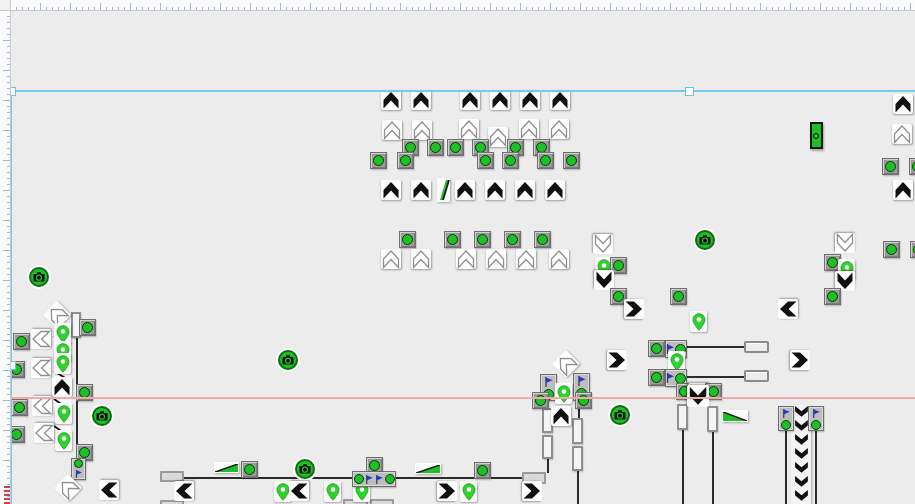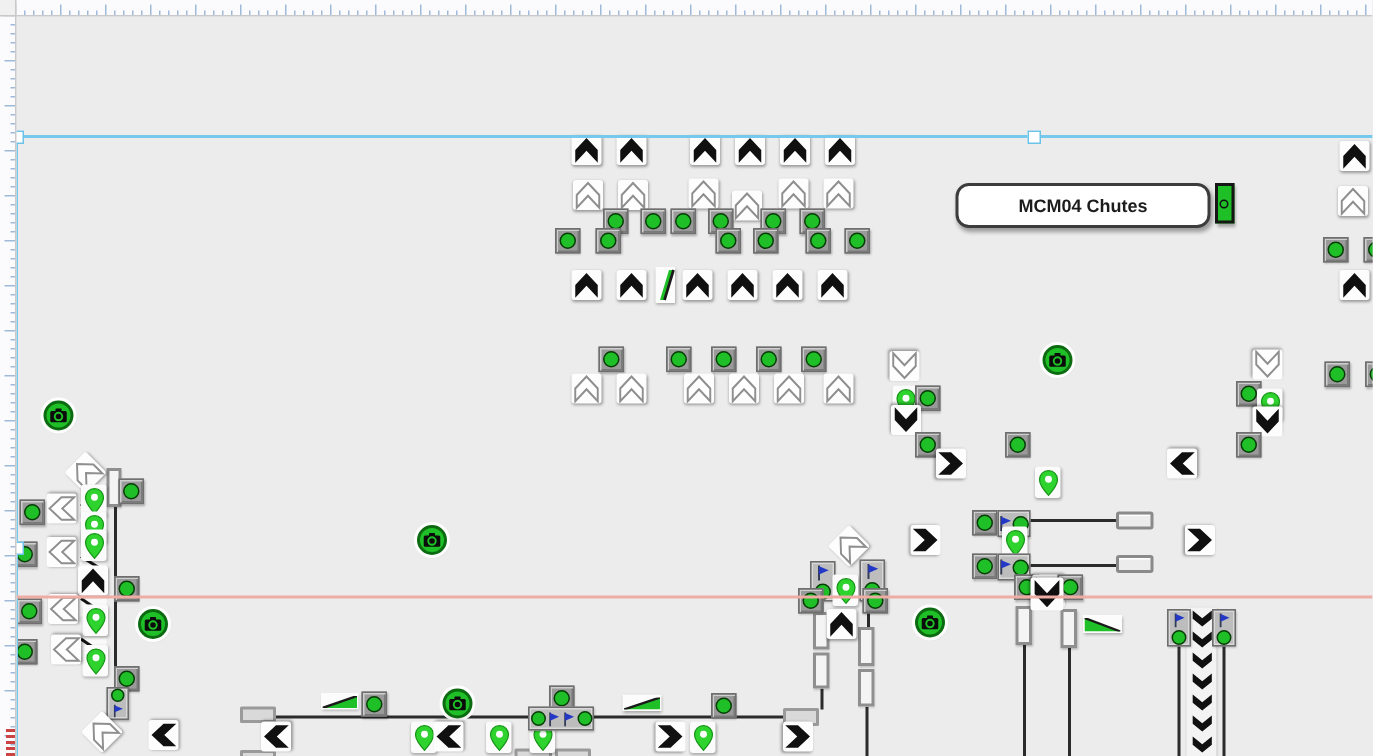--- a/index.html
+++ b/index.html
@@ -280,23 +280,20 @@
       <i class="tickR" style="top:484px;"></i>
       <i class="tickR" style="top:488px;"></i>
       <i class="tickR" style="top:492px;"></i>
     </div>
 
   <div id="cv">
     <div id="guideH" class="guide" style="left: 0px; top: 80px; width: 905px; height: 2px; background: rgb(116, 201, 236);"></div>
     <div id="guideV" class="guide" style="left: 0px; top: 80px; width: 2px; height: 414px; background: rgb(116, 201, 236);"></div>
     <div id="guideR" class="guide" style="left: 0px; top: 387px; width: 905px; height: 2px; background: rgb(237, 172, 164);"></div>
 
-    <div id="labelBox" style="left: 627px; top: 112px; width: 166px; height: 26px;">
-      <span>MCM04 Chutes</span>
-    </div>
     <div id="greenBar" style="left: 800px; top: 112px; width: 13px; height: 27px; background: rgb(31, 191, 39);">
         <i style="background: rgb(31, 191, 39);"></i>
       </div>
   <div class="ln" style="left:675px;top:336px;width:60px;height:2px;"></div>
       <div class="ln" style="left:675px;top:366px;width:60px;height:2px;"></div>
       <div class="ln" style="left:174px;top:467px;width:338px;height:2px;"></div>
       <div class="ln" style="left:66px;top:328px;width:2px;height:120px;"></div>
       <div class="ln" style="left:537px;top:389px;width:2px;height:10px;"></div>
       <div class="ln" style="left:568px;top:389px;width:2px;height:20px;"></div>
       <div class="ln" style="left:537px;top:449px;width:2px;height:14px;"></div>

